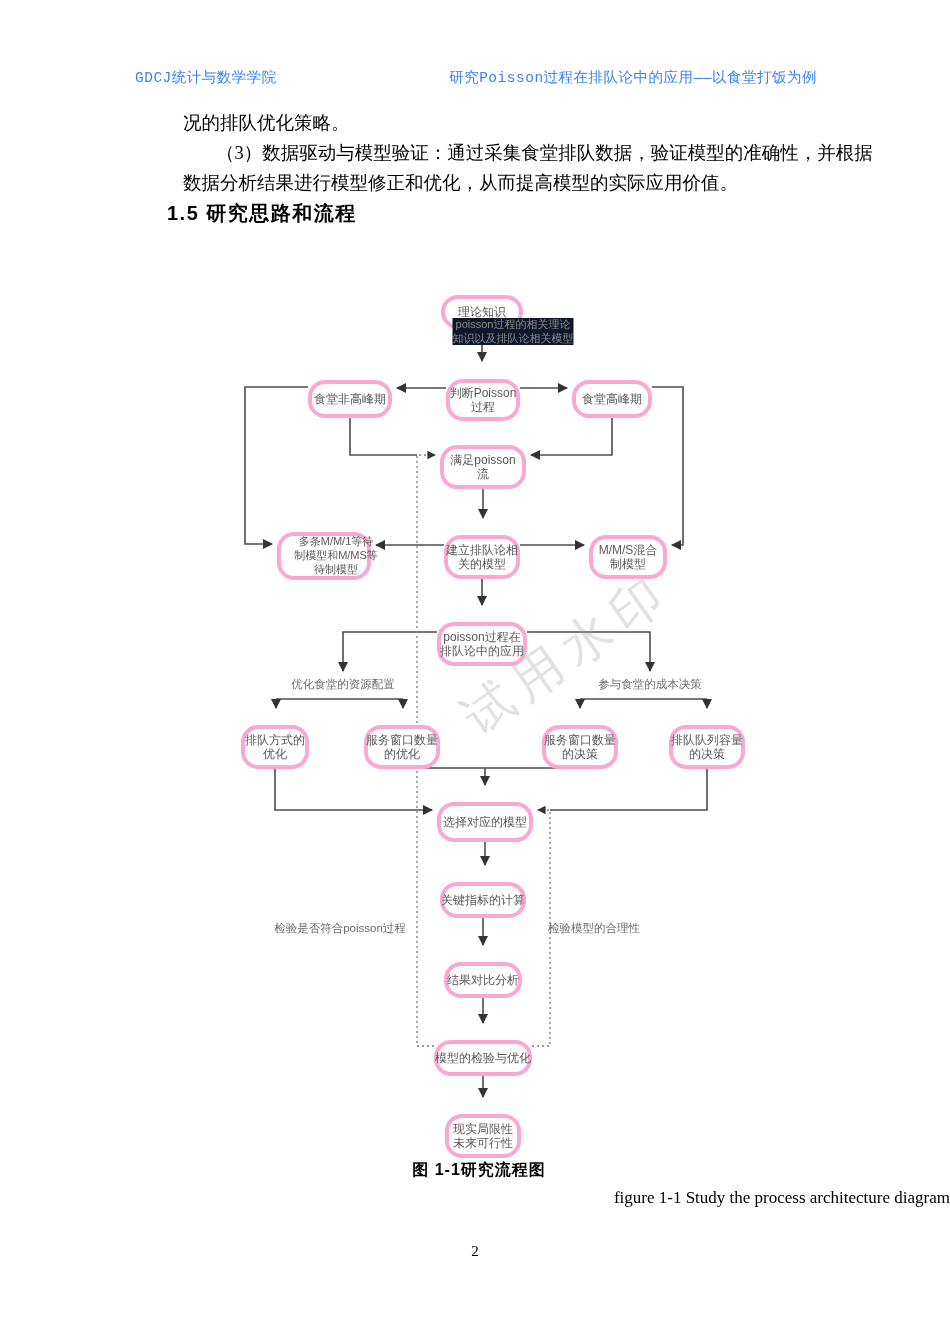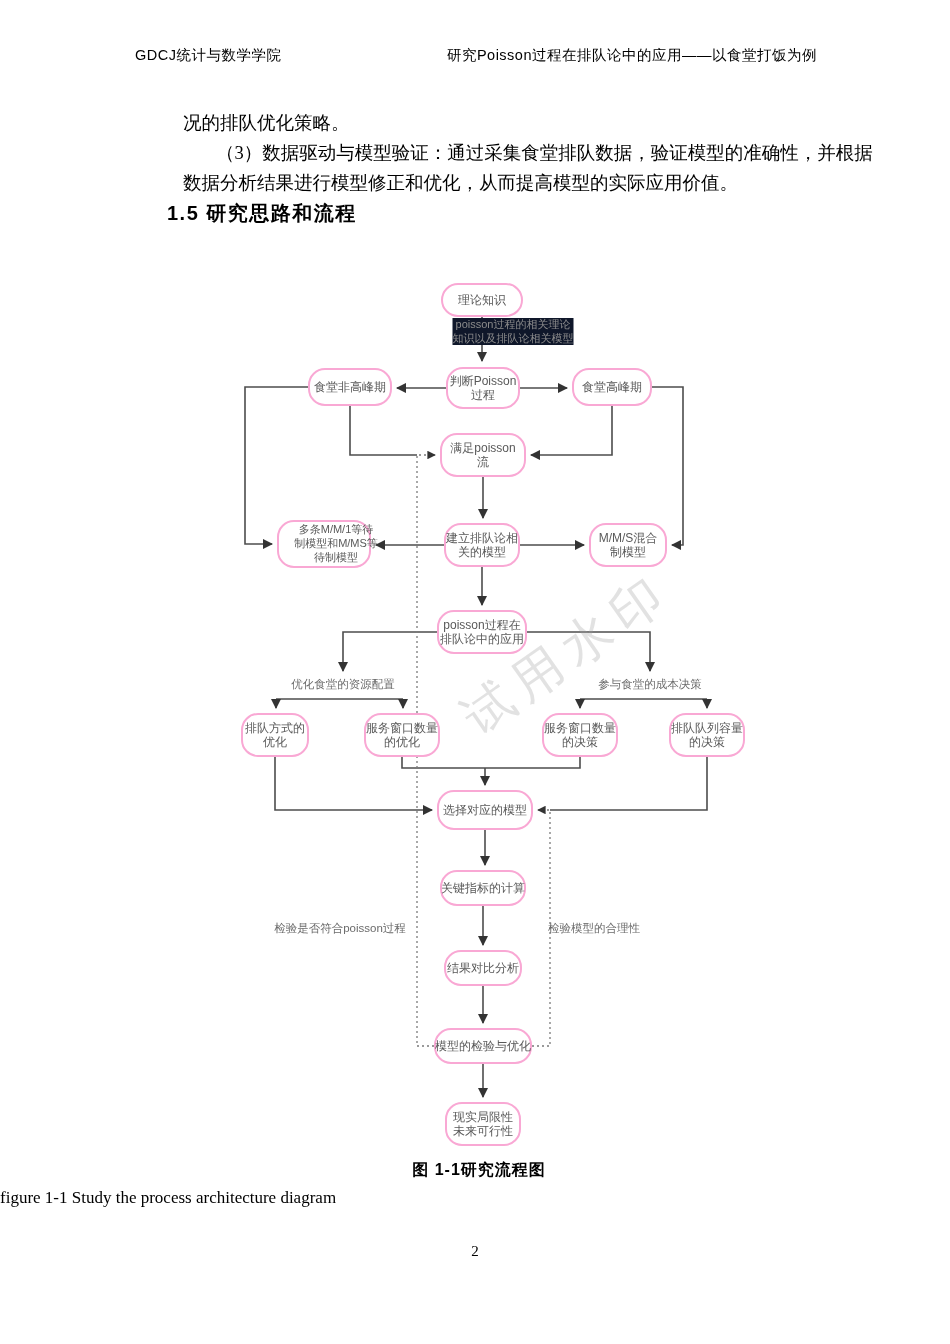--- a/index.html
+++ b/index.html
@@ -2,43 +2,43 @@
 <html><head>
 <meta charset="utf-8">
 <style>
   * { margin:0; padding:0; box-sizing:border-box; }
   html,body { background:#fff; }
   body {
     width:950px; height:1344px; position:relative; overflow:hidden;
     font-family:"Liberation Sans","DejaVu Sans",sans-serif; color:#000;
   }
   .hdr {
-    position:absolute; top:46px; font-size:14.5px; letter-spacing:0.5px;
-    font-family:Liberation Sans, sans-serif; color:#000000;
+    position:absolute; top:68px; font-size:14.5px; letter-spacing:0.5px;
+    font-family:Liberation Mono, monospace; color:#3b82f6;
   }
   .hdr-left { left:135px; }
   .hdr-right { right:133px; }
   .body-text {
     position:absolute; left:135px; top:108px; width:690px;
     font-family:"Liberation Serif","DejaVu Serif",serif;
     font-size:18.5px; line-height:30px; color:#000;margin-left:48px;
   }
   .body-text .indent { padding-left:33px; }
   .section-heading {
     position:absolute; left:167px; top:200px;
     font-size:20px; font-weight:700; letter-spacing:1.5px; color:#000;
     font-family:"Liberation Sans","DejaVu Sans",sans-serif;
   }
   .diagram { position:absolute; left:0; top:270px; width:950px; height:880px; }
   .diagram svg { position:absolute; left:0; top:0; z-index:0; }
   .node {
     position:absolute; z-index:2; background:#fff;
-    border:2px solid #f9a8d4; border-radius:17px;
+    border:4px solid #f9a8d4; border-radius:17px;
     display:flex; flex-direction:column; align-items:center; justify-content:center;
-    font-size:12px; line-height:1.2; color:#595959; text-align:center; white-space:nowrap;
+    font-size:12px; line-height:1.2; color:#595959; text-align:center; white-space:nowrap;margin-top:12px;
   }
   .node.small { font-size:11px; line-height:1.25;padding-left:24px; }
   .dnote {
     position:absolute; z-index:2; background:#0f172a; transform:translateX(-50%);
     font-size:11px; line-height:13.5px; color:#8c8c8c; text-align:center; white-space:nowrap;margin-left:24px;
   }
   .dlabel {
     position:absolute; z-index:2; transform:translateX(-50%);
     font-size:11.5px; color:#6b6b6b; white-space:nowrap;
   }
@@ -47,21 +47,21 @@
     transform:rotate(-35deg); transform-origin:center;
     font-size:50px; letter-spacing:10px; color:rgba(160,160,160,0.30);
     font-family:"DejaVu Sans",sans-serif; white-space:nowrap; pointer-events:none;
   }
   .fig-caption-zh {
     position:absolute; left:0; top:1160px; width:100%; text-align:center; padding-left:8px;
     font-size:16px; font-weight:700; letter-spacing:1px;
     font-family:"Liberation Sans","DejaVu Sans",sans-serif; color:#000;
   }
   .fig-caption-en {
-    position:absolute; left:0; top:1188px; width:100%; text-align:left; 
+    position:absolute; left:0; top:1188px; width:100%; text-align:right; padding-left:28px;
     font-size:17px; font-family:"Liberation Serif","DejaVu Serif",serif; color:#000;
   }
   .page-number {
     position:absolute; left:0; top:1243px; width:100%; text-align:center;
     font-size:15px; font-family:"Liberation Serif","DejaVu Serif",serif; color:#000;
   }
 </style>
 </head>
 <body>
 

